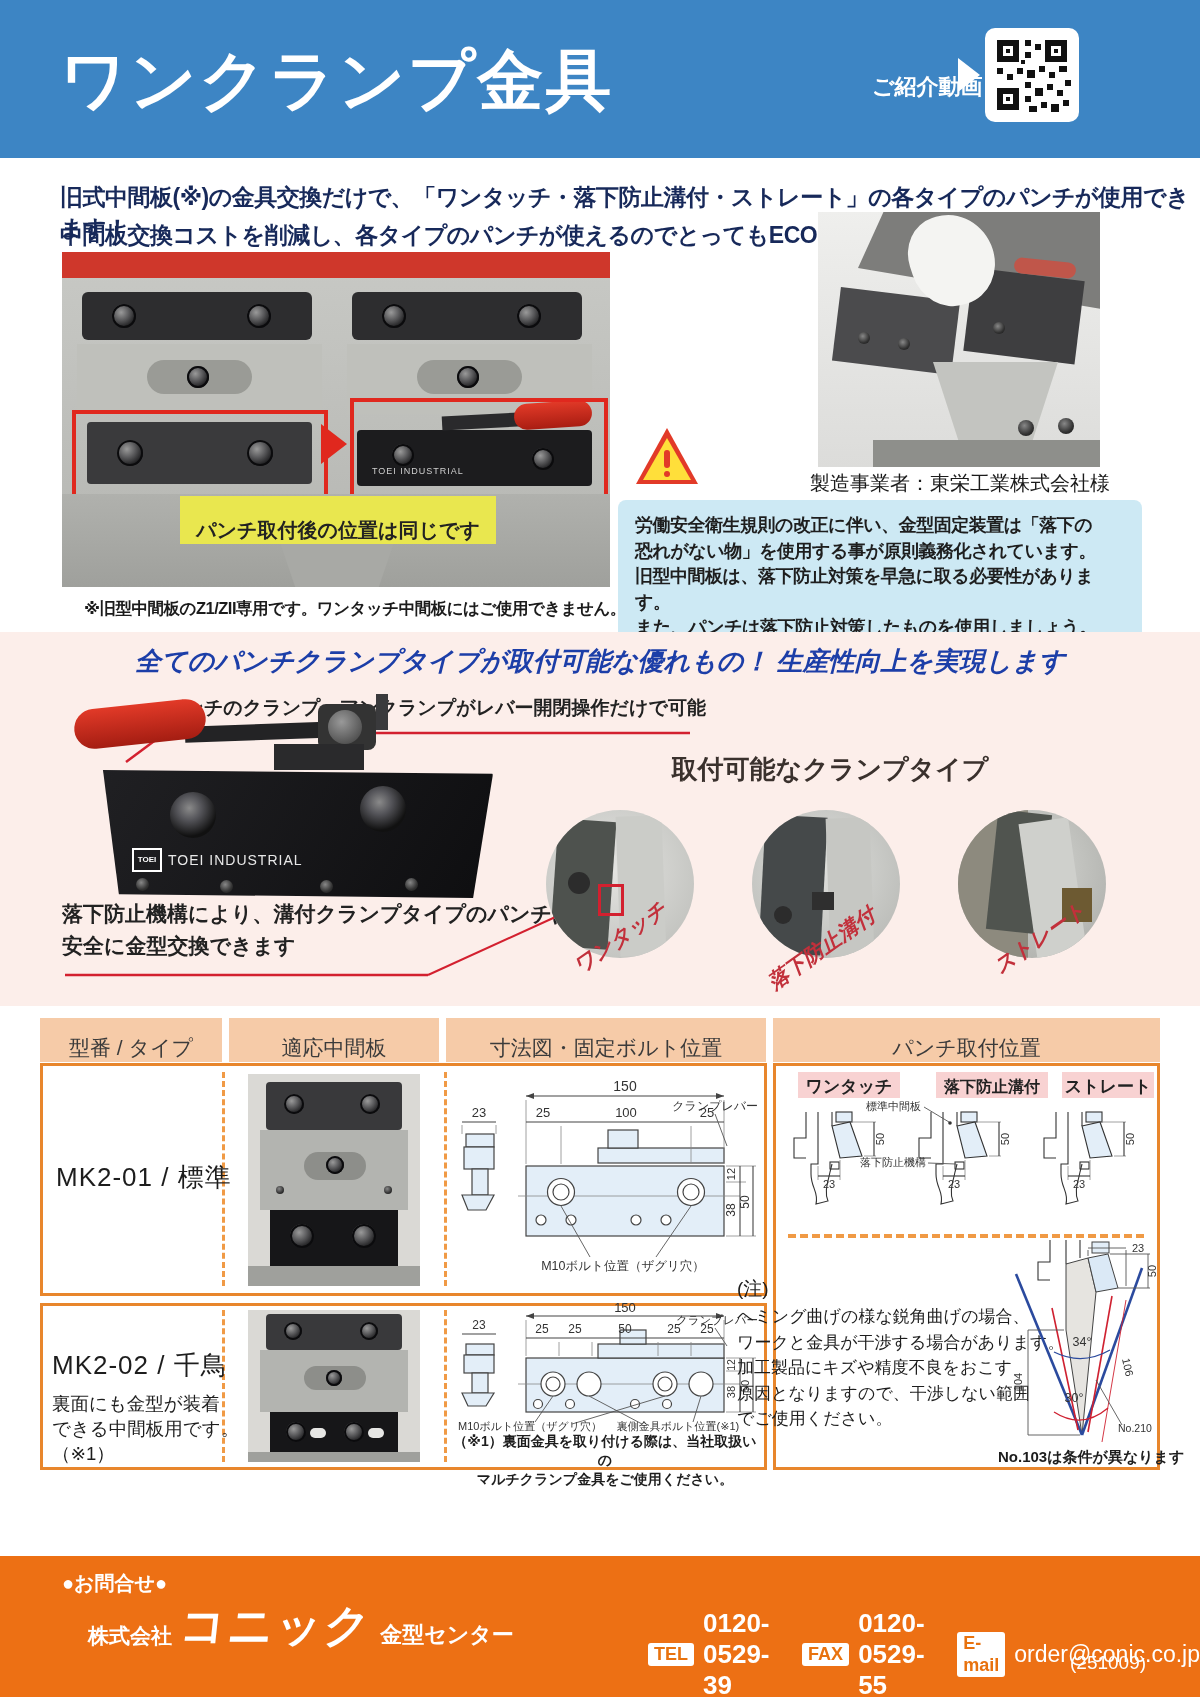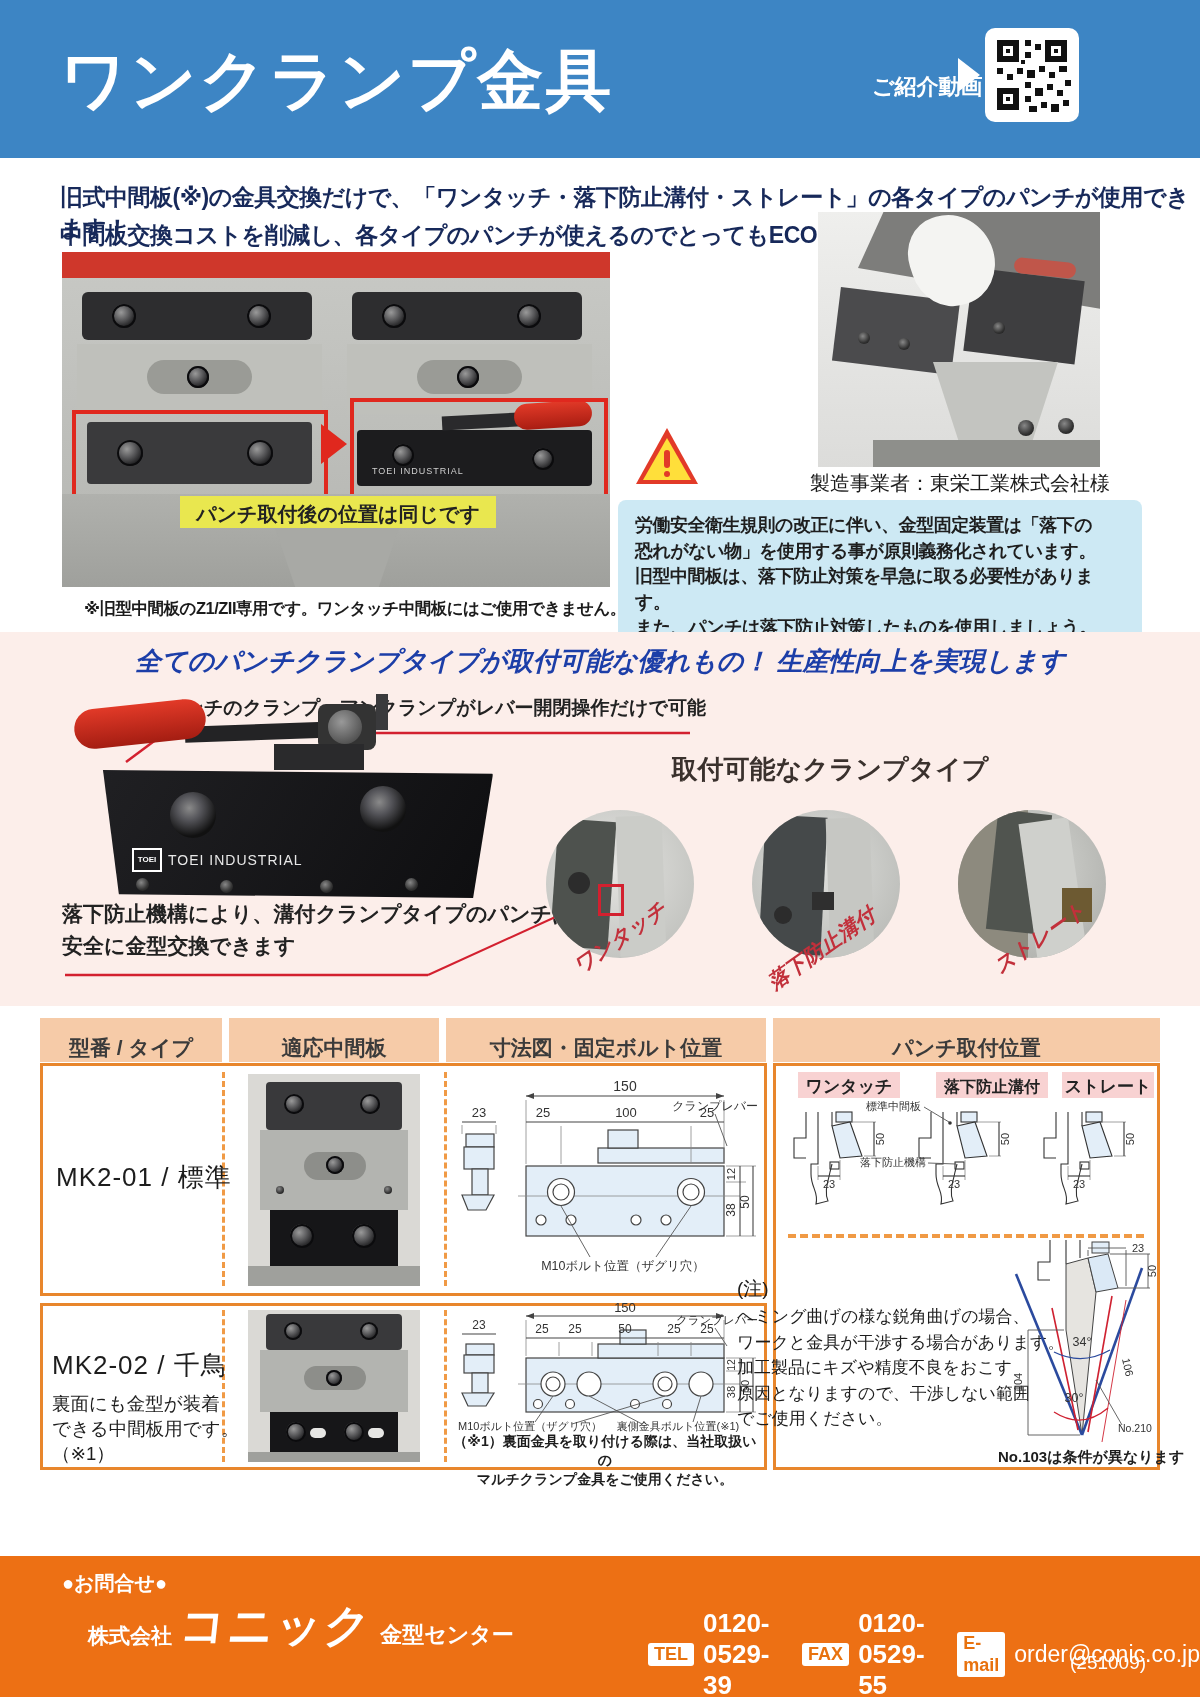--- a/index.html
+++ b/index.html
@@ -14,21 +14,21 @@
   svg text{fill:#333;}
   .dln{stroke:#444;stroke-width:1.1;fill:none;}
   .thn{stroke:#888;stroke-width:0.8;fill:none;}
   .blf{fill:#e3eef8;stroke:#444;stroke-width:1.2;}
   .whf{fill:#fff;stroke:#444;stroke-width:1.2;}
   .ldr{stroke:#555;stroke-width:0.9;fill:none;}
   .badge{display:inline-block;background:#fff;color:#e8720e;font-weight:800;font-size:18px;
          padding:1px 6px;border-radius:3px;line-height:1.2;}
   .dashv{width:0;border-left:3px dashed #f09a45;}
   .rowbox{border:3px solid #e8862c;background:#fff;box-sizing:border-box;}
-  .hcell{background:#f6cba8;color:#3b3b3b;font-weight:bold;font-size:21px;}
+  .hcell{background:#f6cba8;color:#3b3b3b;font-weight:normal;font-size:21px;}
   .pinklab{background:#f8d2d2;color:#222;font-weight:bold;font-size:17px;}
 </style>
 </head>
 <body>
 
 <div class="page">
 
   <div class="abs" style="left:0;top:8;width:1200px;height:158px;background:#3d85c4;"></div>
   <div class="abs" style="left:60px;top:36px;font-size:66px;font-weight:900;color:#fff;letter-spacing:2px;">ワンクランプ金具</div>
   <div class="abs" style="left:872px;top:72px;font-size:22px;font-weight:bold;color:#fff;">ご紹介動画</div>
@@ -100,21 +100,21 @@
     <div class="abs"></div>
     <div class="abs" style="left:310px;top:214px;font-size:9px;color:#cfcfcf;letter-spacing:1px;">TOEI INDUSTRIAL</div>
 
     <div class="abs" style="left:10px;top:158px;width:248px;height:84px;border:4px solid #e0281e;"></div>
     <div class="abs" style="left:288px;top:146px;width:250px;height:98px;border:4px solid #e0281e;"></div>
     <div class="abs" style="left:259px;top:172px;width:0;height:0;border-top:20px solid transparent;border-bottom:20px solid transparent;border-left:26px solid #e0281e;"></div>
 
     <div class="abs" style="left:0;top:242px;width:548px;height:93px;background:linear-gradient(#b0b1ad,#9fa09c);"></div>
     <div class="abs" style="left:180px;top:246px;width:190px;height:89px;background:#a8a9a5;clip-path:polygon(12% 0,88% 0,72% 100%,28% 100%);"></div>
     <div class="abs" style="left:395px;top:262px;font-size:11px;font-style:italic;color:#555;">165</div>
-    <div class="abs ctr" style="left:118px;top:244px;width:316px;height:32px;background:#e9e74f;">
+    <div class="abs ctr" style="left:118px;top:244px;width:316px;height:48px;background:#e9e74f;">
       <span style="font-size:20px;font-weight:bold;color:#222;">パンチ取付後の位置は同じです</span>
     </div>
   </div>
   <div class="abs" style="left:84px;top:598px;font-size:16.5px;font-weight:bold;color:#1b1b1b;letter-spacing:-0.5px;">※旧型中間板のZ1/ZII専用です。ワンタッチ中間板にはご使用できません。</div>
 
   <div class="abs" style="left:818px;top:212px;width:282px;height:255px;background:linear-gradient(#efefed,#dcdcda);overflow:hidden;">
     <div class="abs" style="left:40px;top:-10px;width:250px;height:120px;background:#7d7d7b;clip-path:polygon(12% 0,100% 0,100% 90%,0 55%);"></div>
     <div class="abs" style="left:18px;top:82px;width:120px;height:74px;background:#4b4b4d;transform:rotate(7deg);"></div>
     <div class="abs" style="left:150px;top:62px;width:112px;height:84px;background:#3e3e40;transform:rotate(7deg);"></div>
     <div class="abs" style="left:196px;top:48px;width:62px;height:16px;background:#c0564a;border-radius:8px;transform:rotate(6deg);"></div>

